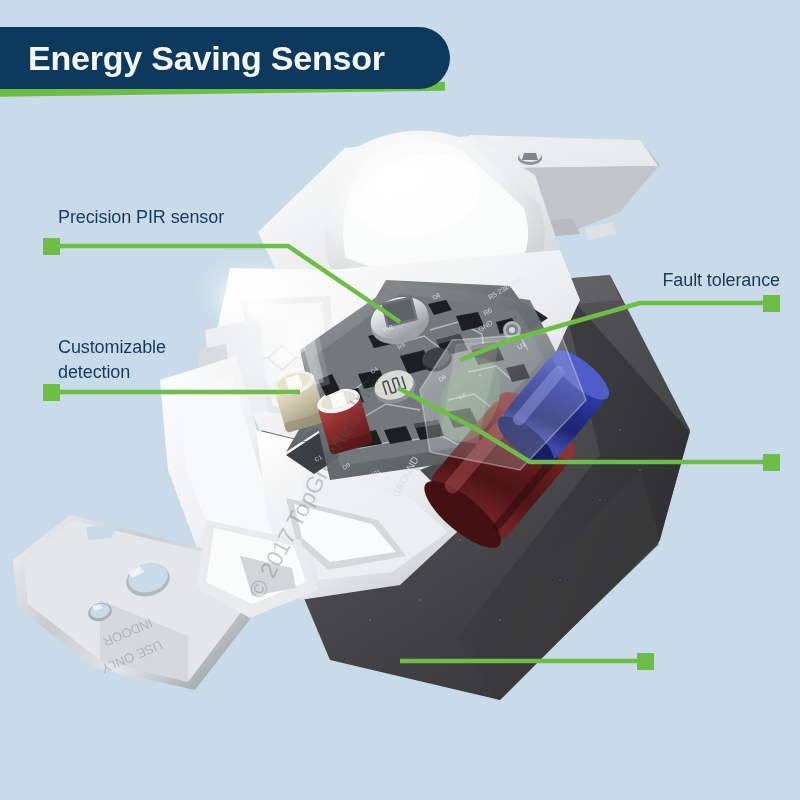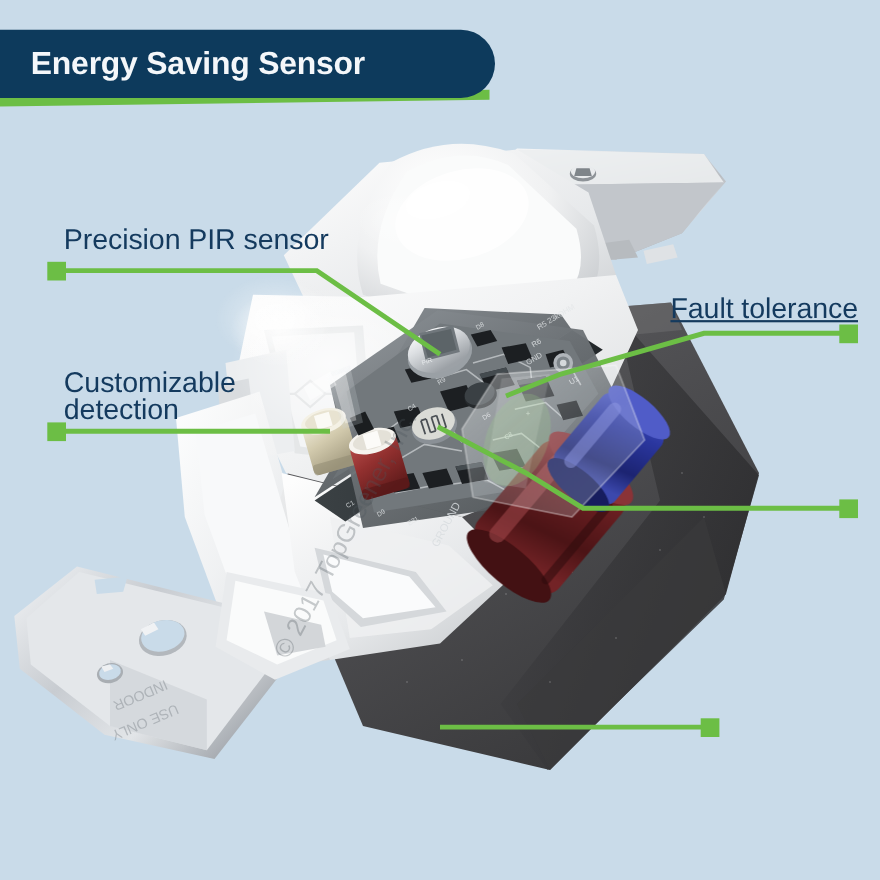--- a/index.html
+++ b/index.html
@@ -28,21 +28,21 @@
     background: #0d3a5c;
     border-radius: 0 31px 31px 0;
     z-index: 30;
   }
   #title-text {
     position: absolute;
     left: 28px;
     top: 31px;
     z-index: 32;
     color: #f4f7fa;
-    font-size: 29px;
+    font-size: 34px;
     font-weight: bold;
     letter-spacing: -0.2px;
     line-height: 54px;
     white-space: nowrap;
   }
   #title-underline {
     position: absolute;
     left: -10px;
     top: 88px;
     width: 455px;
@@ -50,21 +50,21 @@
     background: #6cbe45;
     z-index: 29;
     transform: skewY(-0.8deg);
     transform-origin: left center;
   }
 
   
   .callout-label {
     position: absolute;
     color: #143a5e;
-    font-size: 26px;
+    font-size: 18px;
     line-height: 25px;
     white-space: pre-line;
     z-index: 25;
     letter-spacing: -0.1px;
   }
   .callout-label.right-align { text-align: right; }
 
   #callout-svg {
     position: absolute;
     left: 0; top: 0;
@@ -466,21 +466,21 @@
       <rect x="763" y="454" width="17" height="17"></rect>
       <rect x="637" y="653" width="17" height="17"></rect>
     </g>
   </svg>
 
   <div class="callout-label" style="left:58px; top:205px;">Precision PIR sensor</div>
 
   <div class="callout-label" style="left:58px; top:335px;">Customizable
 detection</div>
 
-  <div class="callout-label right-align" style="right:20px; top:268px; width:200px;text-decoration:underline;">Fault tolerance</div>
+  <div class="callout-label right-align" style="right:20px; top:268px; width:200px;">Fault tolerance</div>
 
 
 
   <div id="title-underline"></div>
   <div id="title-banner"></div>
   <div id="title-text">Energy Saving Sensor</div>
 
 </div>
 
 </body></html>

